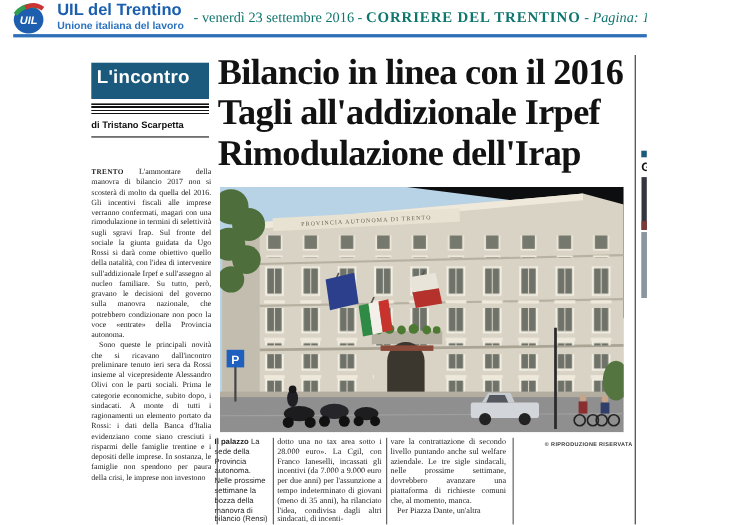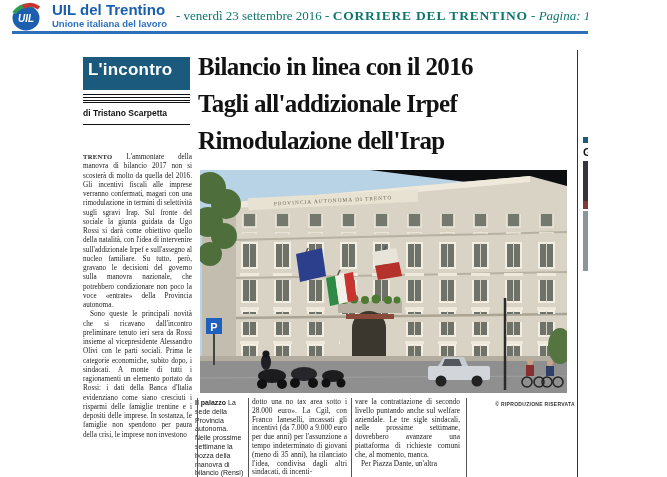--- a/index.html
+++ b/index.html
@@ -18,21 +18,21 @@
   
   .kicker-box{left:83px;top:57px;width:107px;height:33px;background:#1b5a7d;}
   .kicker-label{left:88px;top:60px;font-size:17px;font-weight:bold;color:#fff;letter-spacing:.2px;}
   .kicker-lines{left:83px;top:94px;width:107px;height:11px;
      background:repeating-linear-gradient(to bottom,#111 0,#111 1px,transparent 1px,transparent 2.8px);}
   .byline{left:83px;top:108px;width:107px;font-size:8.5px;font-weight:bold;color:#111;}
   .byline-rule{left:83px;top:124px;width:107px;height:1px;background:#111;}
 
   
   .headline{left:198px;top:48px;width:378px;font-family:"Liberation Serif",serif;
-            font-size:25px;line-height:37px;font-weight:bold;letter-spacing:-0.6px;color:#121212;}
+            font-size:33px;line-height:37px;font-weight:bold;letter-spacing:-0.6px;color:#121212;}
 
   
   .serif-col{font-family:"Liberation Serif",serif;text-align:justify;color:#1c1c1c;overflow:hidden;}
   .leftcol{left:83px;top:152px;width:109px;height:325px;font-size:7.2px;line-height:9.25px;}
   .city{font-weight:bold;font-size:6.6px;letter-spacing:.3px;}
   .p2{text-indent:7px;}
 
   .botcol{top:398px;height:79px;font-size:7.4px;line-height:8.8px;}
   .colA{left:252px;width:95px;}
   .colB{left:355px;width:105px;}

